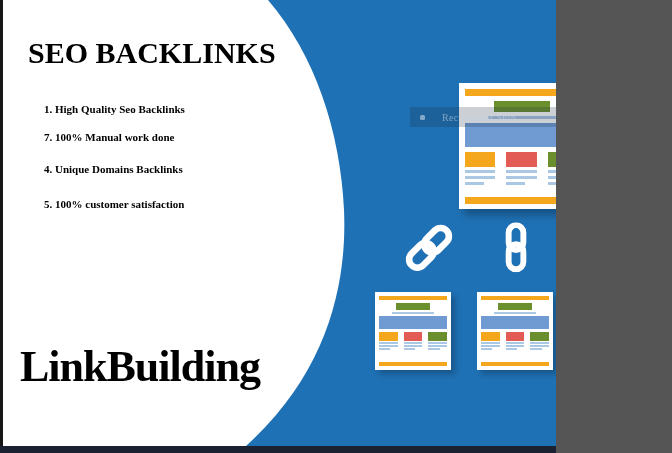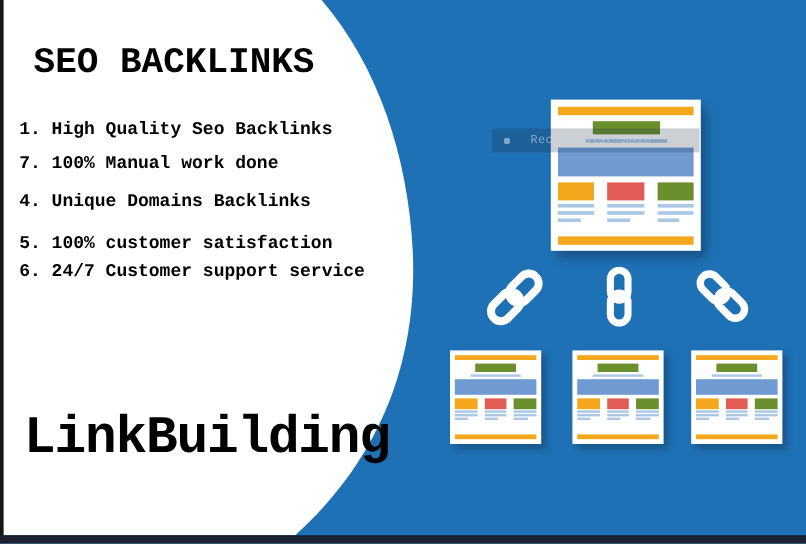--- a/index.html
+++ b/index.html
@@ -1,34 +1,34 @@
 <!DOCTYPE html>
 <html><head>
 <meta charset="utf-8">
 <style>
   html,body{margin:0;padding:0;background:#555;}
   .canvas{
-    position:relative; width:672px; height:453px; overflow:hidden;
+    position:relative; width:556px; height:453px; overflow:hidden;
     background:#1F71B5;
-    font-family:Liberation Mono, monospace;
+    font-family:Liberation Serif, serif;
   }
   
   .blob-svg{position:absolute; left:0; top:0; z-index:1;}
   
   .edge-left{position:absolute; left:0; top:0; width:3px; height:453px; background:#161616; z-index:10;}
   .edge-bottom{position:absolute; left:0; bottom:0; width:672px; height:7px; background:#1B2130; z-index:10;}
   
   .left-content{position:absolute; left:0; top:0; z-index:2; color:#000;}
   .title{
     position:absolute; left:28px; top:36px; width:320px;
     font-size:30px; font-weight:bold; letter-spacing:0px; white-space:nowrap;
   }
   .features{
-    position:absolute; left:16px; top:100px; margin:0; padding:0; list-style:none;
-    font-size:15px; font-weight:bold; white-space:nowrap;
+    position:absolute; left:44px; top:100px; margin:0; padding:0; list-style:none;
+    font-size:11px; font-weight:bold; white-space:nowrap;
   }
   .features li{line-height:18px;}
   .features li:nth-child(1){margin-bottom:10px;}
   .features li:nth-child(2){margin-bottom:14px;}
   .features li:nth-child(3){margin-bottom:17px;}
   .features li:nth-child(4){margin-bottom:5px;}
   .features li:nth-child(5){margin-bottom:35px;}
   .brand{
     position:absolute; left:20px; top:341px;
     font-size:44px; font-weight:bold; letter-spacing:-1px; white-space:nowrap;
@@ -101,21 +101,20 @@
     <path d="M0,0 H268 C315,55 340,130 344,210 C347,280 330,370 246,446 H0 Z" fill="#FFFFFF"></path>
   </svg>
 
   <div class="left-content">
     <div class="title">SEO BACKLINKS</div>
     <ul class="features">
       <li>1. High Quality Seo Backlinks</li>
       <li>7. 100% Manual work done</li>
       <li>4. Unique Domains Backlinks</li>
       <li>5. 100% customer satisfaction</li>
-      <li>6. 24/7 Customer support service</li>
     </ul>
     <div class="brand">LinkBuilding</div>
   </div>
 
   <div class="webcard large">
     <div class="lg-bar orange-bg"></div>
     <div class="lg-green green-bg"></div>
     <div class="lg-thin line-bg"></div>
     <div class="lg-banner banner-bg"></div>
     <div class="lg-cols">

